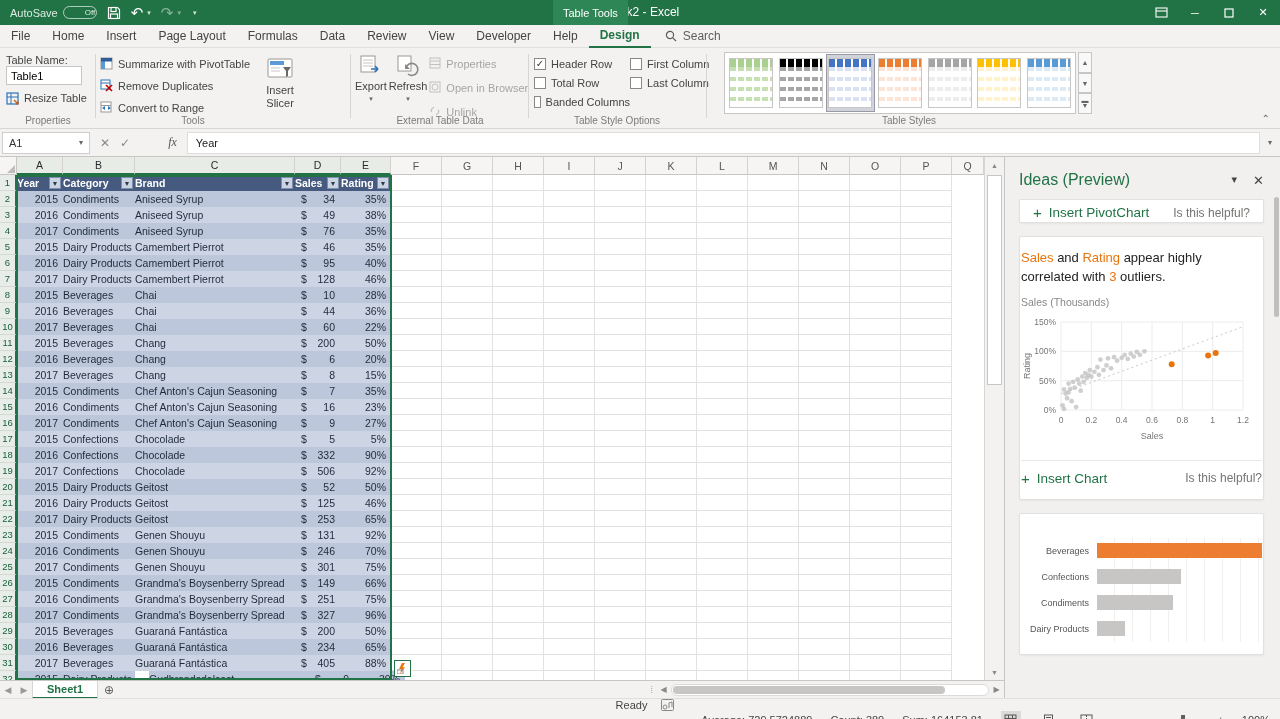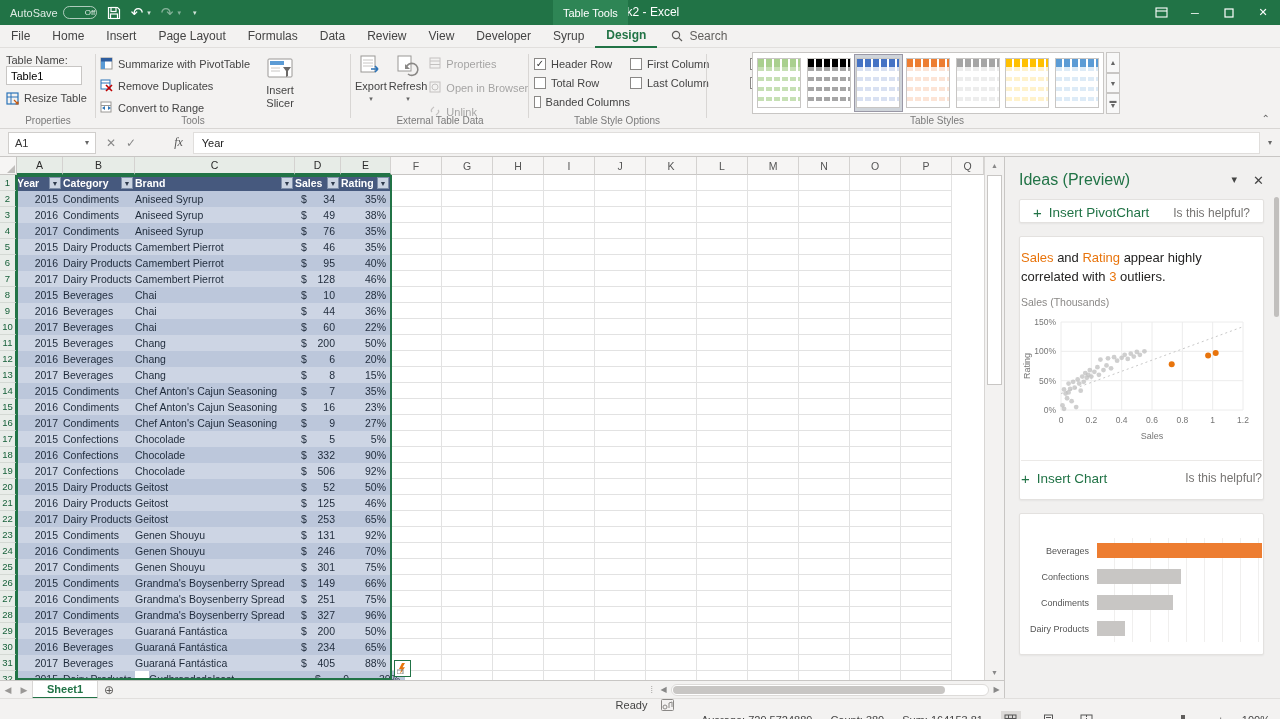--- a/index.html
+++ b/index.html
@@ -64,21 +64,21 @@
   .swatch .sbody { height:42px; }
   .gal-arrows { position:absolute; left:354px; top:4px; width:14px; height:62px;
     display:flex; flex-direction:column; }
   .gal-arrow { flex:1; border:1px solid #c8c6c4; background:#f8f8f8; font-size:7px;
     display:flex; align-items:center; justify-content:center; color:#666; }
   #ribbon-collapse { position:absolute; right:10px; bottom:4px; color:#666; font-size:10px; }
 
   
   #formulabar { position:absolute; left:0; top:129px; width:1280px; height:28px;
     background:#f3f2f1; display:flex; align-items:center; border-bottom:1px solid #c8c6c4; }
-  #namebox { width:88px; height:22px; background:#fff; border:1px solid #d0cecc; margin-left:8px;
+  #namebox { width:88px; height:22px; background:#fff; border:1px solid #d0cecc; margin-left:2px;
     display:flex; align-items:center; font-size:11px; color:#333; padding:0 6px; }
   #namebox .caret { margin-left:auto; font-size:8px; color:#666; }
   .fb-btns { display:flex; align-items:center; gap:10px; padding:0 10px; color:#888; font-size:12px; }
   .fx { font-style:italic; font-family:"Liberation Serif","DejaVu Serif",serif; color:#555;margin-left:28px; }
   #formula-input { flex:1; height:22px; background:#fff; border:1px solid #e0dedc;
     display:flex; align-items:center; font-size:11px; color:#222; padding:0 8px; }
   #fb-expand { padding:0 8px; color:#666; font-size:8px; }
 
   
   #gridwrap { position:absolute; left:0; top:157px; width:984px; height:523px; background:#fff; overflow:hidden; }
@@ -219,21 +219,21 @@
   <span id="menu-tabs" style="display:flex;">
       <span class="mtab">File</span>
       <span class="mtab">Home</span>
       <span class="mtab">Insert</span>
       <span class="mtab">Page Layout</span>
       <span class="mtab">Formulas</span>
       <span class="mtab">Data</span>
       <span class="mtab">Review</span>
       <span class="mtab">View</span>
       <span class="mtab">Developer</span>
-      <span class="mtab">Syrup</span>
+      <span class="mtab">Help</span>
       <span class="mtab active">Design</span>
     </span>
   <span class="searchbox">
     <svg width="12" height="12" viewBox="0 0 12 12">
         <circle cx="5" cy="5" r="3.6" fill="none" stroke="#605e5c" stroke-width="1.2"></circle>
         <line x1="7.8" y1="7.8" x2="11" y2="11" stroke="#605e5c" stroke-width="1.2"></line>
       </svg>
     <span>Search</span>
   </span>
 </div>
@@ -380,21 +380,21 @@
         </label>
         <label class="cb">
           <span class="cbox"></span>
           <span>Banded Columns</span>
         </label>
       </div>
     <div class="glabel">Table Style Options</div>
   </div>
   <div class="rsep" style="left:706px;"></div>
 
-  <div class="rgroup" style="left:752px; width:370px;">
+  <div class="rgroup" style="left:724px; width:370px;">
     <div id="gallery">
         <div class="swatch-wrap">
           <div class="swatch">
             <div class="shead" style="background: repeating-linear-gradient(to right, rgb(169, 208, 142) 0px, rgb(169, 208, 142) 6px, rgb(255, 255, 255) 6px, rgb(255, 255, 255) 8px);"></div>
             <div class="sbody" style="background-image: repeating-linear-gradient(to right, transparent 0px, transparent 6px, rgb(255, 255, 255) 6px, rgb(255, 255, 255) 8px), repeating-linear-gradient(rgb(198, 224, 180) 0px, rgb(198, 224, 180) 4px, rgb(255, 255, 255) 4px, rgb(255, 255, 255) 10px);"></div>
           </div>
         </div>
         <div class="swatch-wrap">
           <div class="swatch">
             <div class="shead" style="background: repeating-linear-gradient(to right, rgb(0, 0, 0) 0px, rgb(0, 0, 0) 6px, rgb(255, 255, 255) 6px, rgb(255, 255, 255) 8px);"></div>

